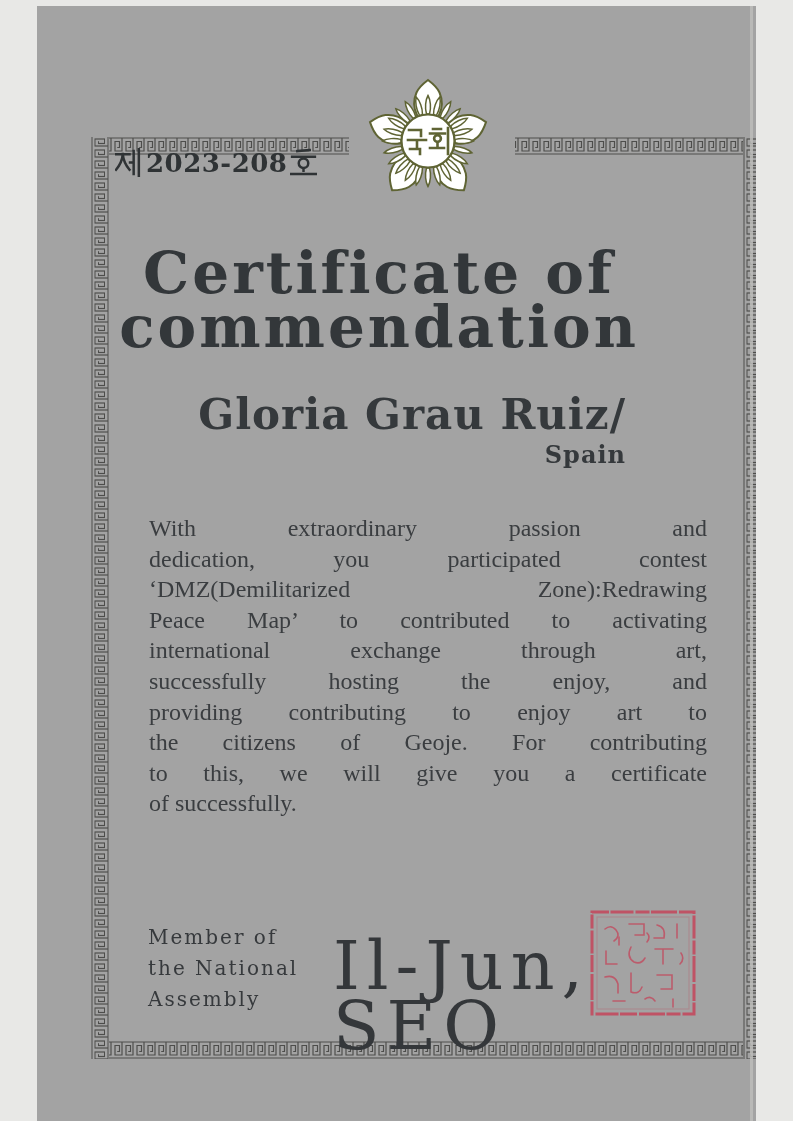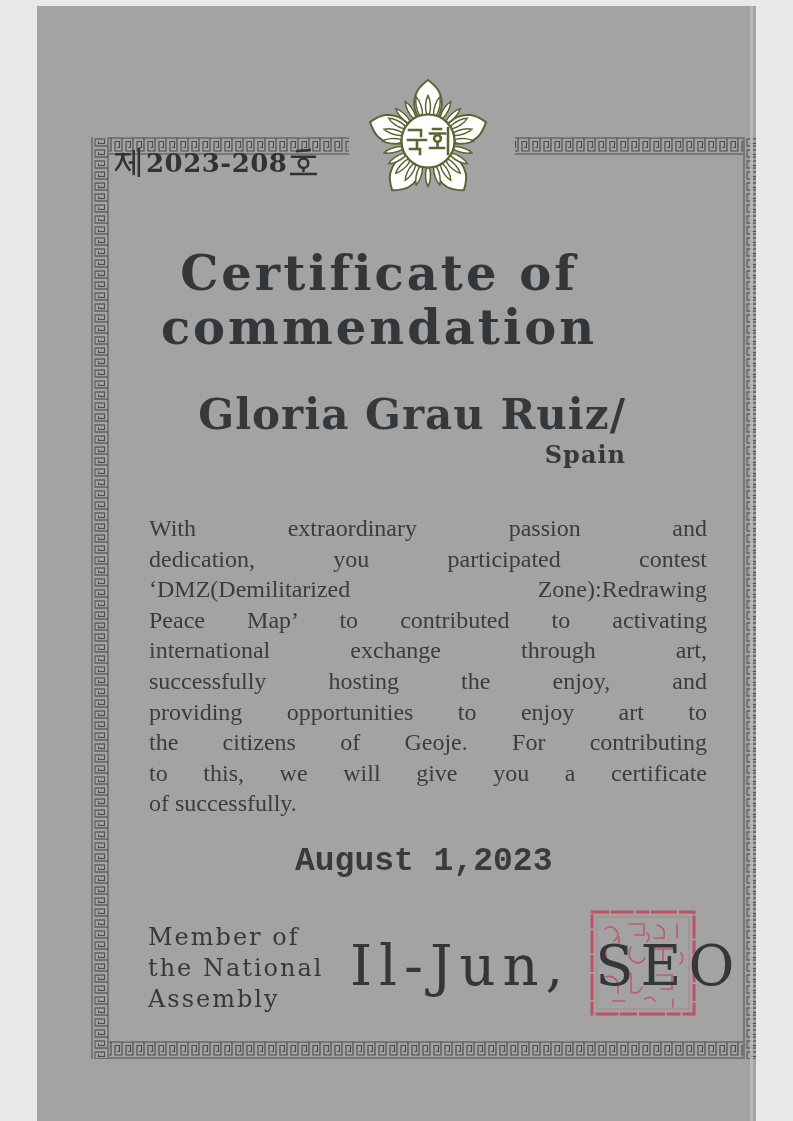--- a/index.html
+++ b/index.html
@@ -17,21 +17,21 @@
     font-family:"DejaVu Serif", serif; font-weight:700;
     font-size:26px; line-height:27px; letter-spacing:0.5px; color:#2f3335;
   }
   .docnum svg { display:block; }
 
   .emblem { position:absolute; left:327px; top:70px; width:128px; height:130px; }
 
   .title {
     position:absolute; left:40px; right:75px; top:240px; text-align:center;
     font-family:"DejaVu Serif", serif; font-weight:700;
-    font-size:48px; line-height:54px; letter-spacing:3px; color:#33373a;
+    font-size:58px; line-height:54px; letter-spacing:3px; color:#33373a;
   }
   .recipient {
     position:absolute; right:130px; top:386px; text-align:right;
     font-family:"DejaVu Serif", serif; font-weight:700; color:#35393c;
   }
   .rname   { font-size:42px; line-height:45px; letter-spacing:1px; }
   .rcountry{ font-size:24px; line-height:36px; letter-spacing:1px; }
 
   .bodytext {
     position:absolute; left:112px; width:558px; top:507px;
@@ -39,26 +39,26 @@
   }
   .bodytext .just { text-align:justify; text-align-last:justify; }
 
   .dateline {
     position:absolute; left:258px; top:838px;
     font-family:"Liberation Mono", monospace; font-weight:700;
     font-size:33px; line-height:36px; color:#383b3d;
   }
   .role {
     position:absolute; left:111px; top:916px;
-    font-family:"DejaVu Serif", serif; font-size:24px; line-height:31px;
+    font-family:"DejaVu Serif", serif; font-size:20px; line-height:31px;
     letter-spacing:2px; color:#36393c;
   }
   .signame {
-    position:absolute; left:313px; top:930px; z-index:3;
-    font-family:"DejaVu Serif", serif; font-size:56px; line-height:60px;
+    position:absolute; left:296px; top:930px; z-index:3;
+    font-family:"DejaVu Serif", serif; font-size:68px; line-height:60px;
     letter-spacing:7px; color:#34373a;
   }
   .seal { position:absolute; left:552px; top:903px; z-index:2; }
 </style>
 </head>
 <body>
 
 <div class="page">
 
   <svg class="frame" width="793" height="1121" viewBox="0 0 793 1121" aria-hidden="true">
@@ -164,27 +164,26 @@
     <div class="rcountry">Spain</div>
   </div>
 
   <div class="bodytext">
       <div class="just">With extraordinary passion and</div>
       <div class="just">dedication, you participated contest</div>
       <div class="just">‘DMZ(Demilitarized Zone):Redrawing</div>
       <div class="just">Peace Map’ to contributed to activating</div>
       <div class="just">international exchange through art,</div>
       <div class="just">successfully hosting the enjoy, and</div>
-      <div class="just">providing opportunities to enjoy art to</div>
+      <div class="just">providing contributing to enjoy art to</div>
       <div class="just">the citizens of Geoje. For contributing</div>
       <div class="just">to this, we will give you a certificate</div>
       <div>of successfully.</div>
     </div>
 
-  <div class="dateline">August 1,2023</div>
 
   <div class="role">
       <div>Member of</div>
       <div>the National</div>
       <div>Assembly</div>
     </div>
 
   <svg class="seal" width="108" height="108" viewBox="0 0 108 108" aria-hidden="true">
     <rect x="3" y="3" width="102" height="102" fill="none" stroke="#c4455a" stroke-width="3" opacity="0.85" stroke-dasharray="17 1.5 23 2 14 1.5 26 2"></rect>
     <rect x="8" y="8" width="92" height="92" fill="none" stroke="#c4455a" stroke-width="1" opacity="0.3"></rect>

